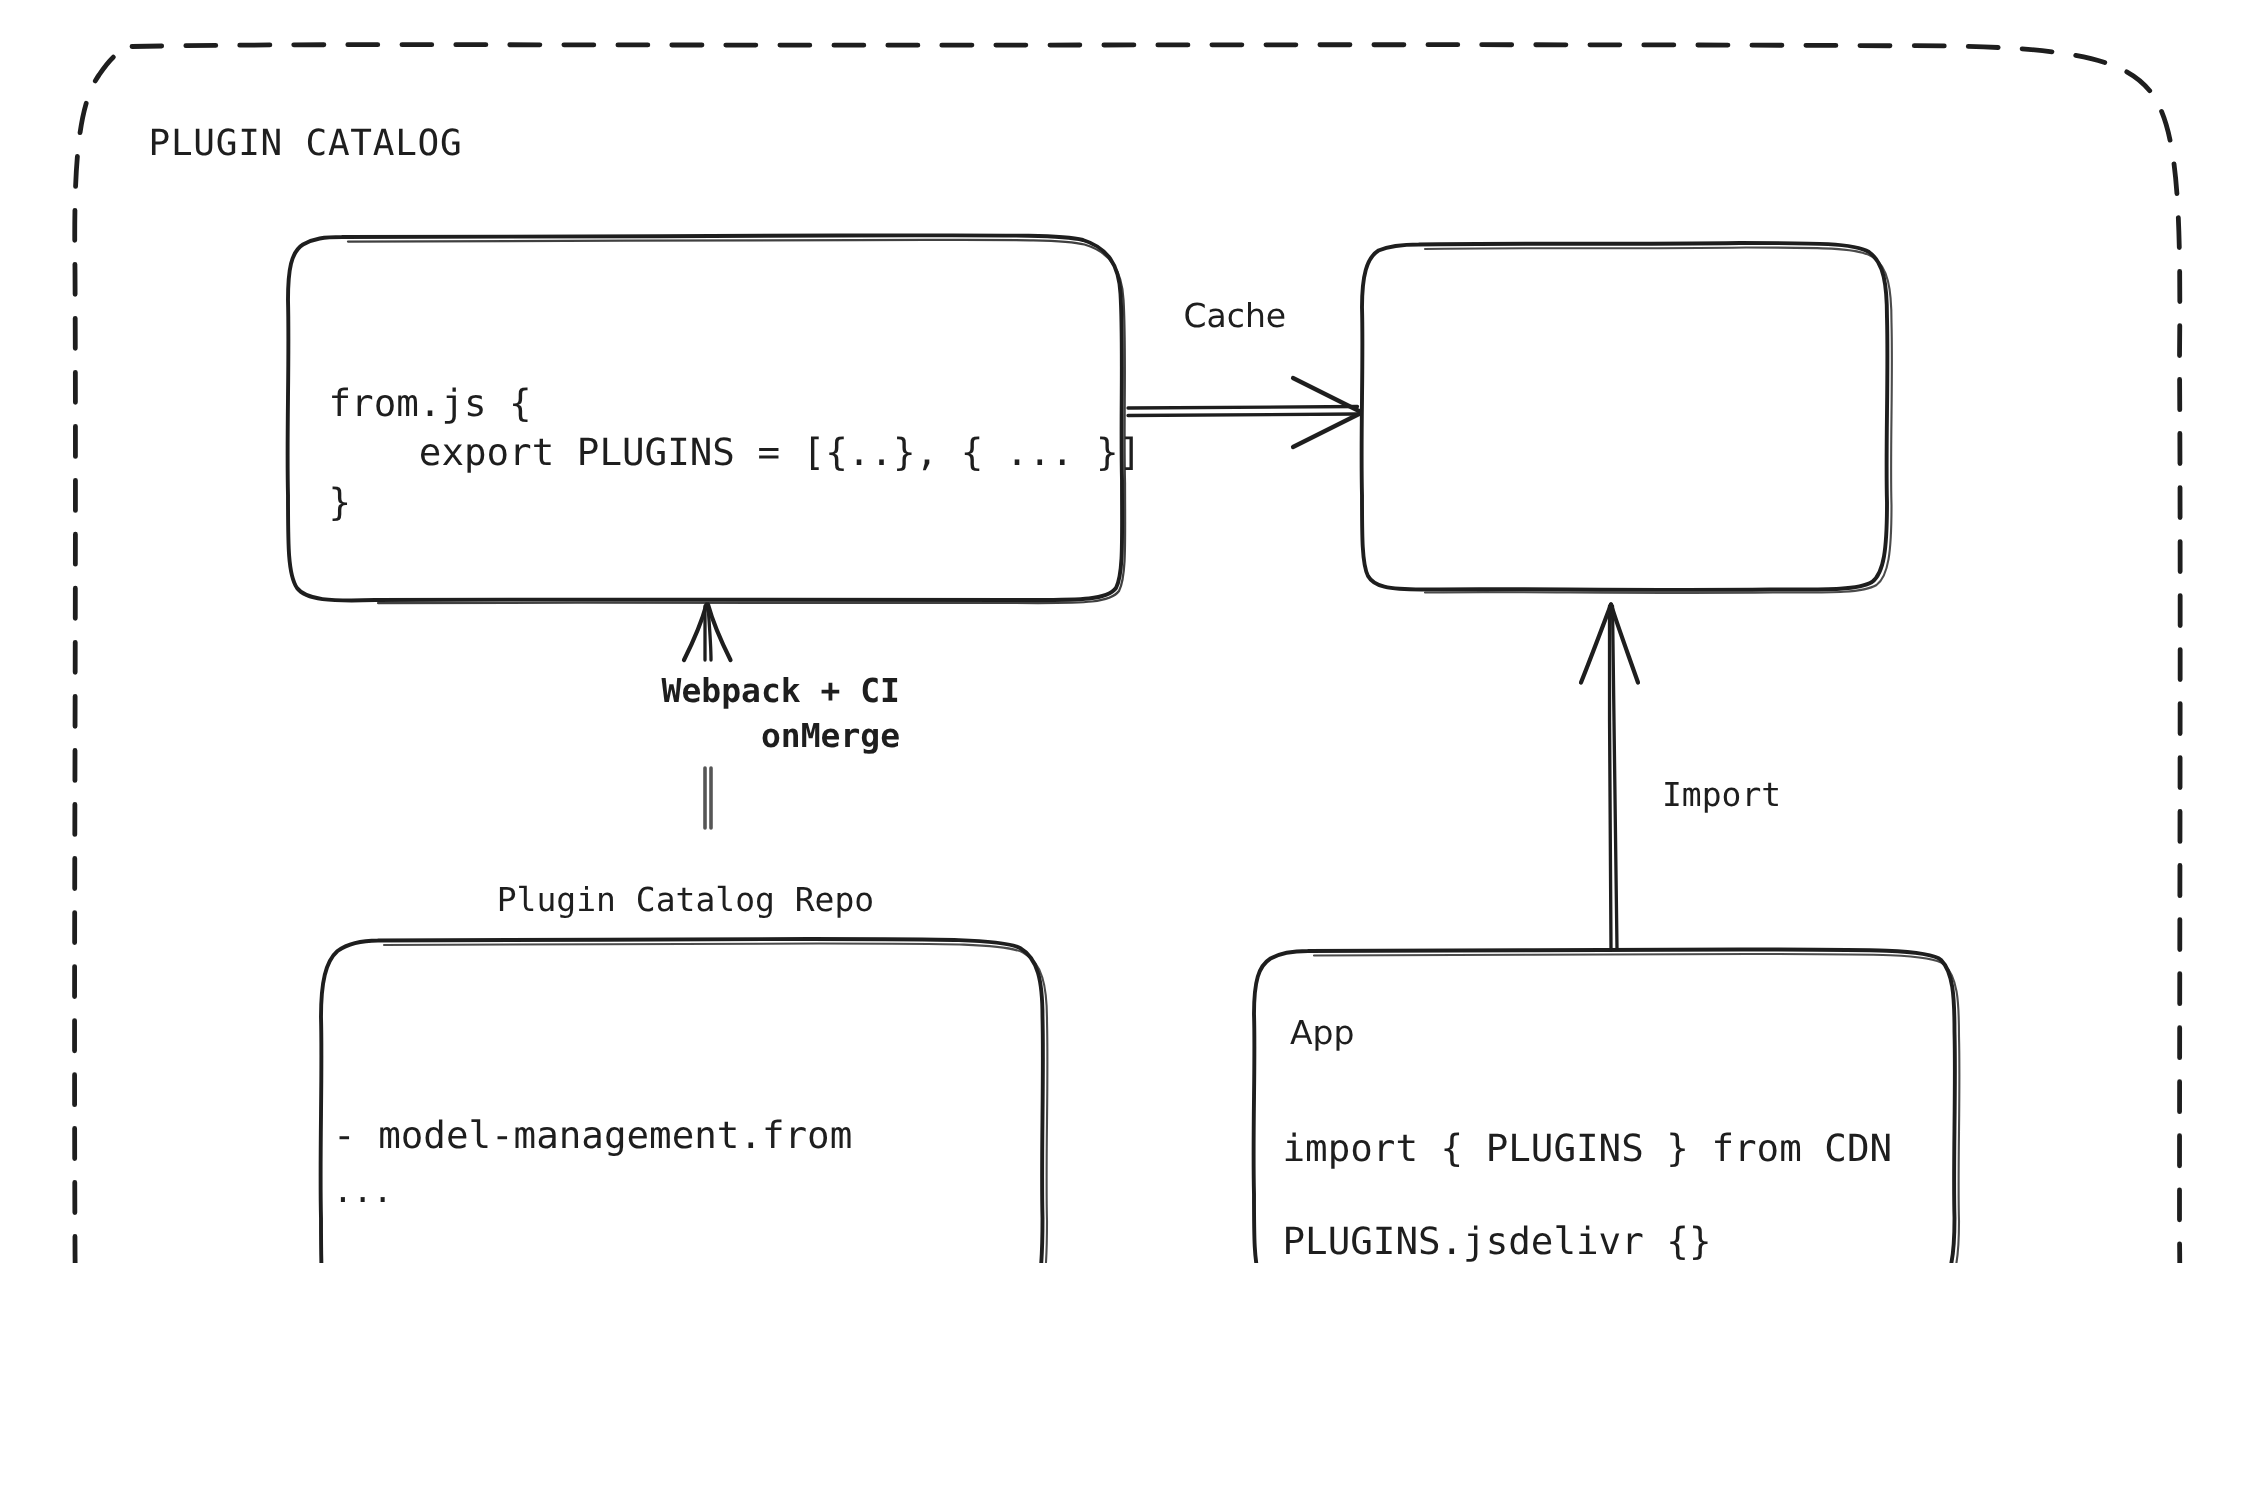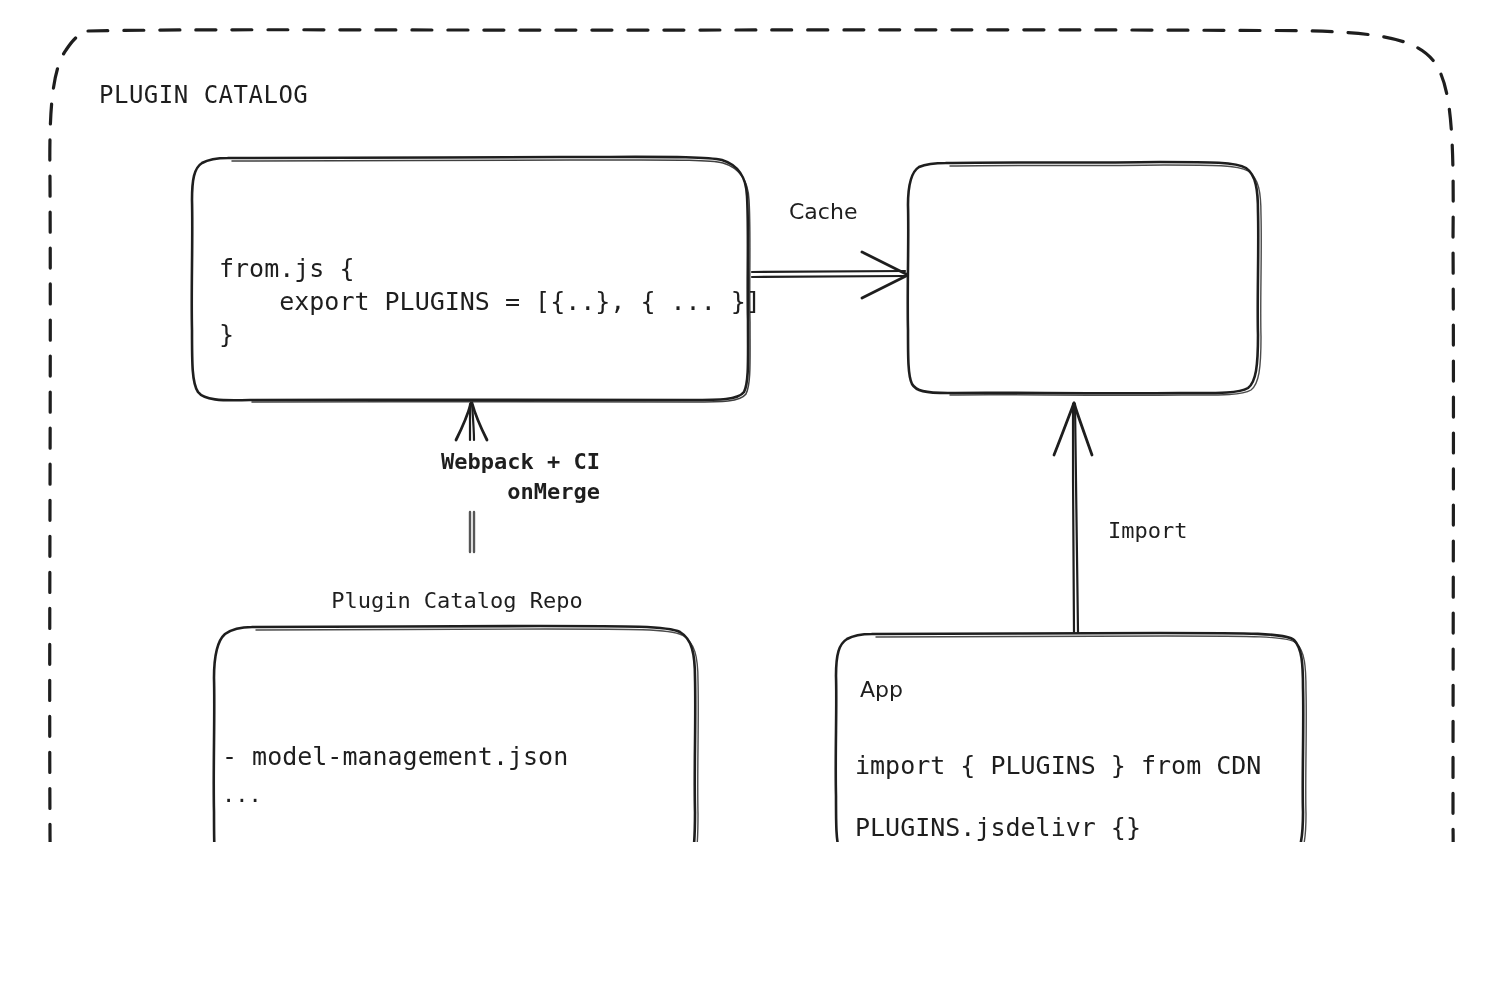--- a/index.html
+++ b/index.html
@@ -209,20 +209,20 @@
 
 
   <div class="lbl sans cache-label">Cache</div>
 
   <div class="lbl mono webpack-label">Webpack + CI</div>
   <div class="lbl mono webpack-label" style="top:477px;">onMerge</div>
 
   <div class="lbl mono import-label">Import</div>
 
   <div class="lbl mono repo-title">Plugin Catalog Repo</div>
-  <div class="lbl mono repo-code" style="top:740px;">- model-management.json</div>
+  <div class="lbl mono repo-code" style="top:740px;">- model-management.from</div>
   <div class="lbl mono repo-code" style="top:778px;font-size:22px;">...</div>
 
   <div class="lbl sans app-title">App</div>
   <div class="lbl mono app-code">import { PLUGINS } from CDN</div>
   <div class="lbl mono app-code" style="top:797px;">PLUGINS.jsdelivr {}</div>
 
 </div>
 
 </body></html>

